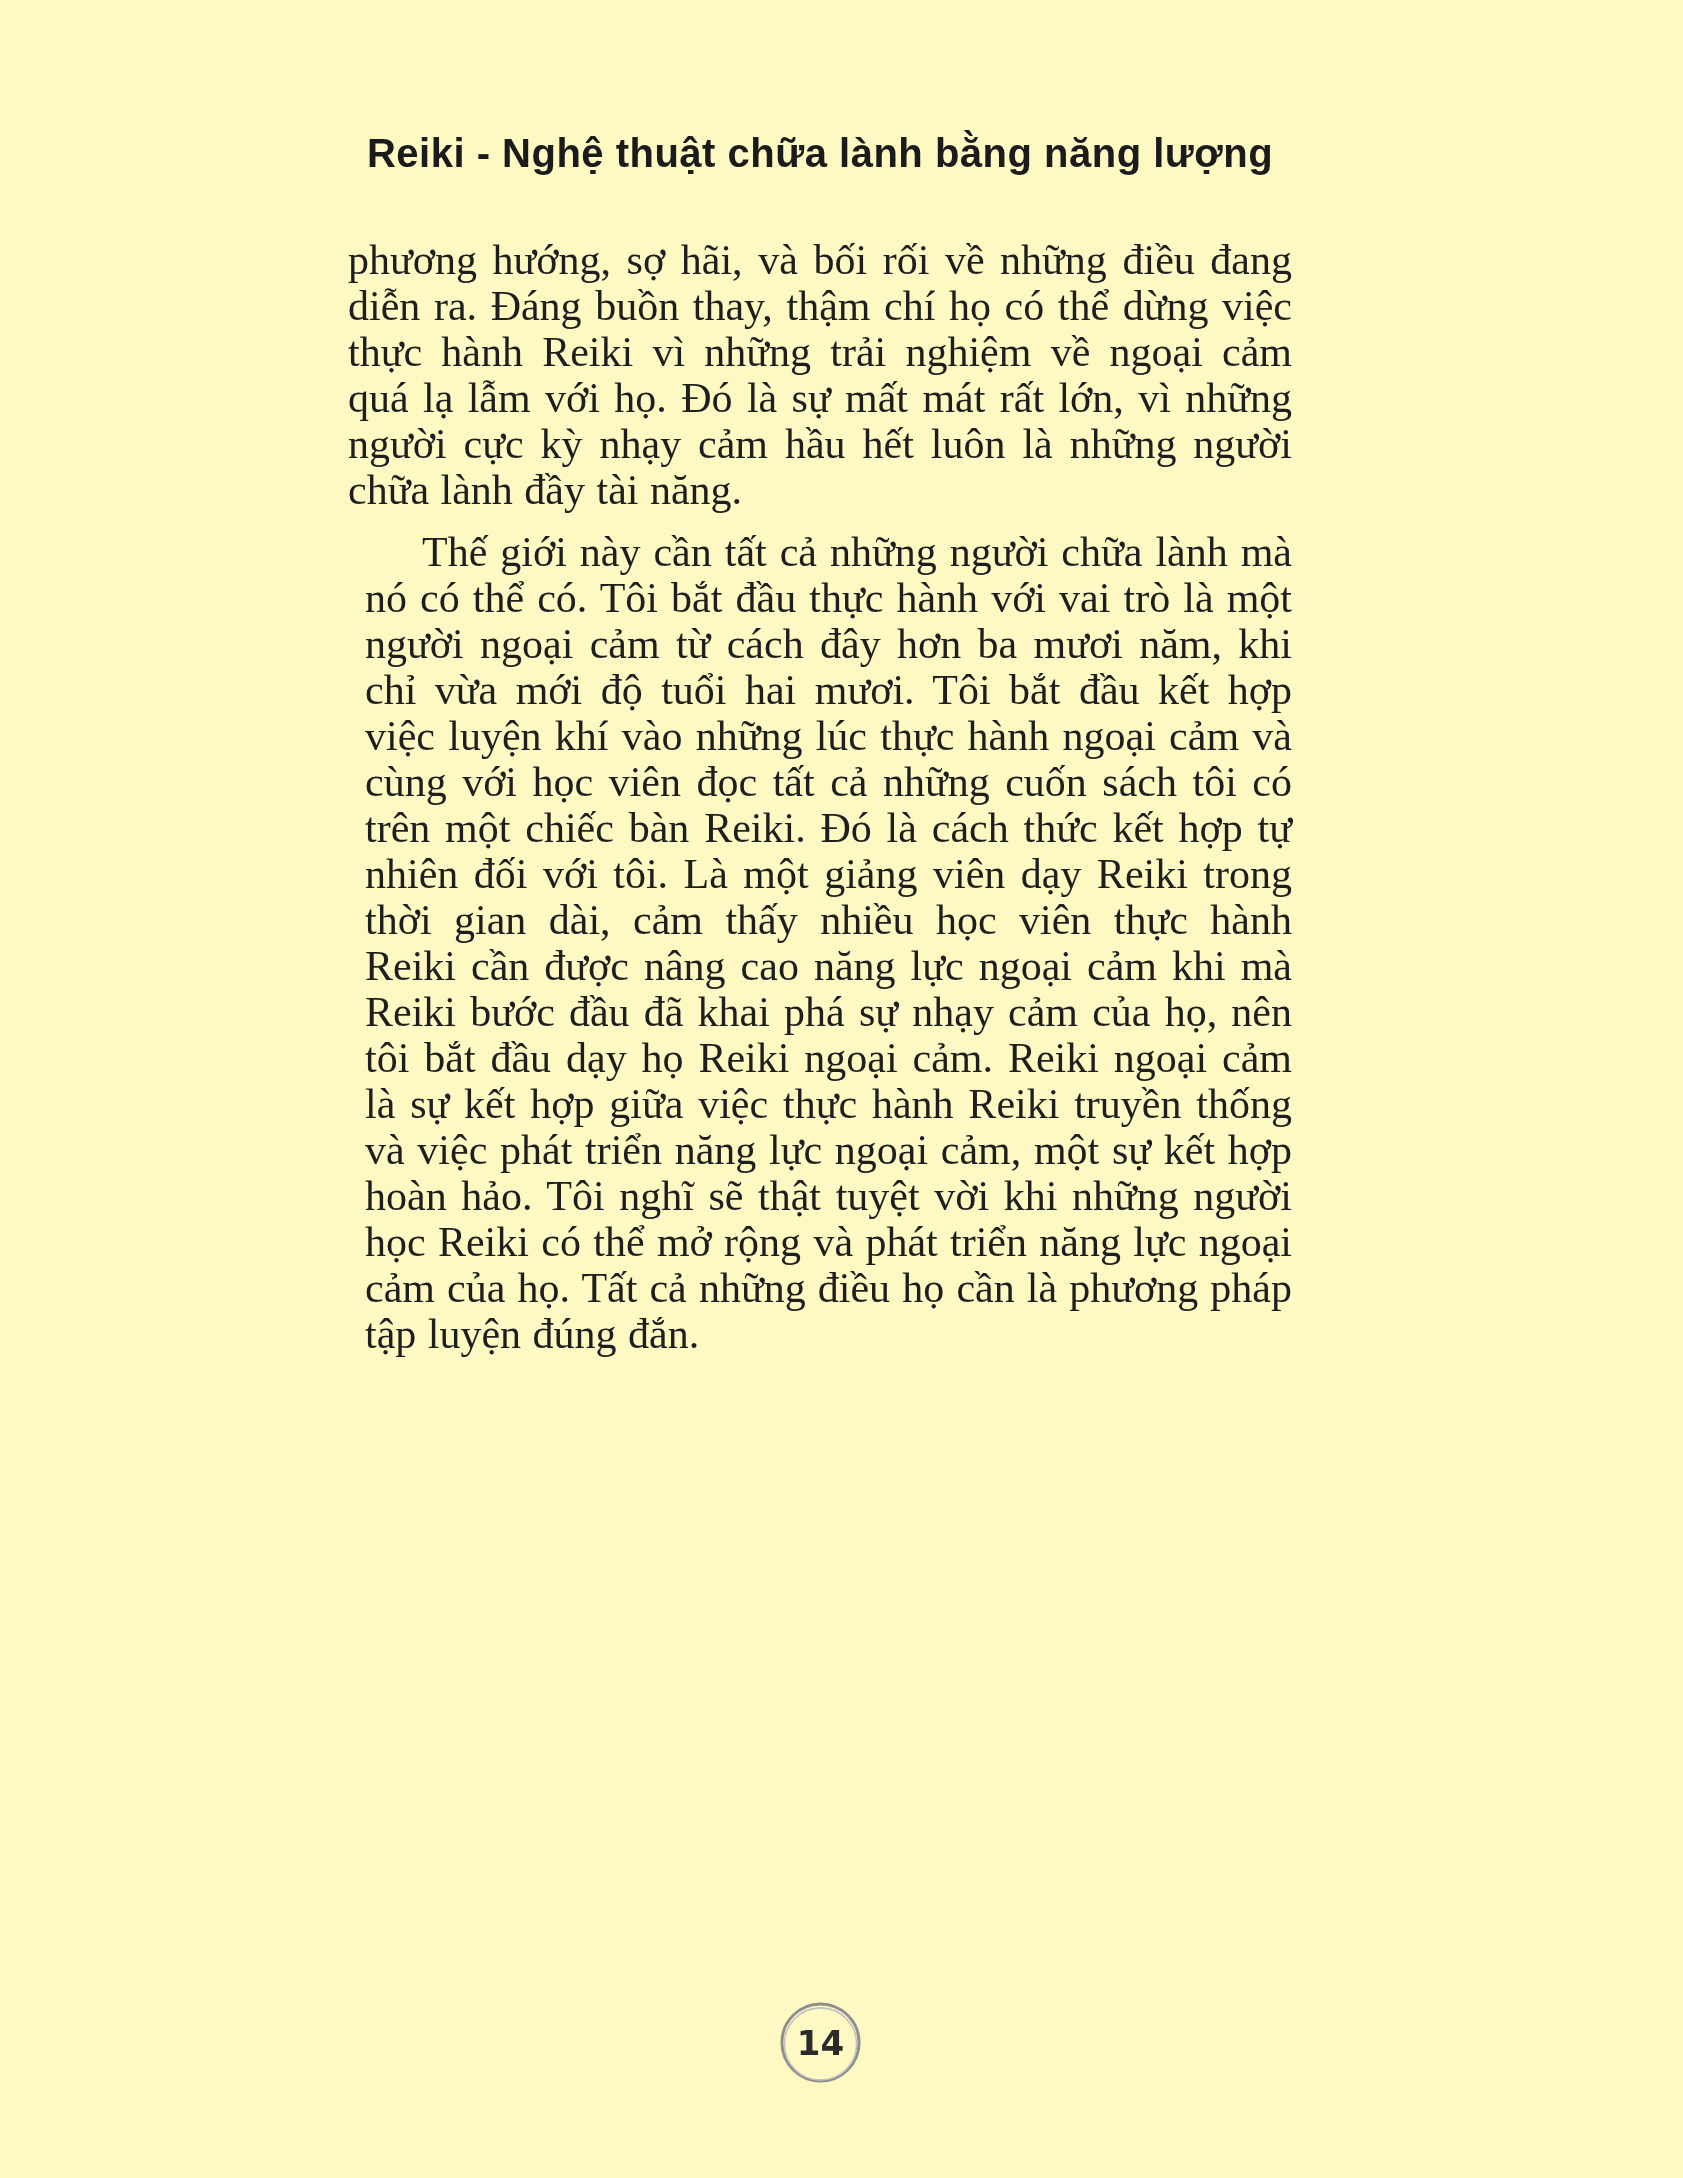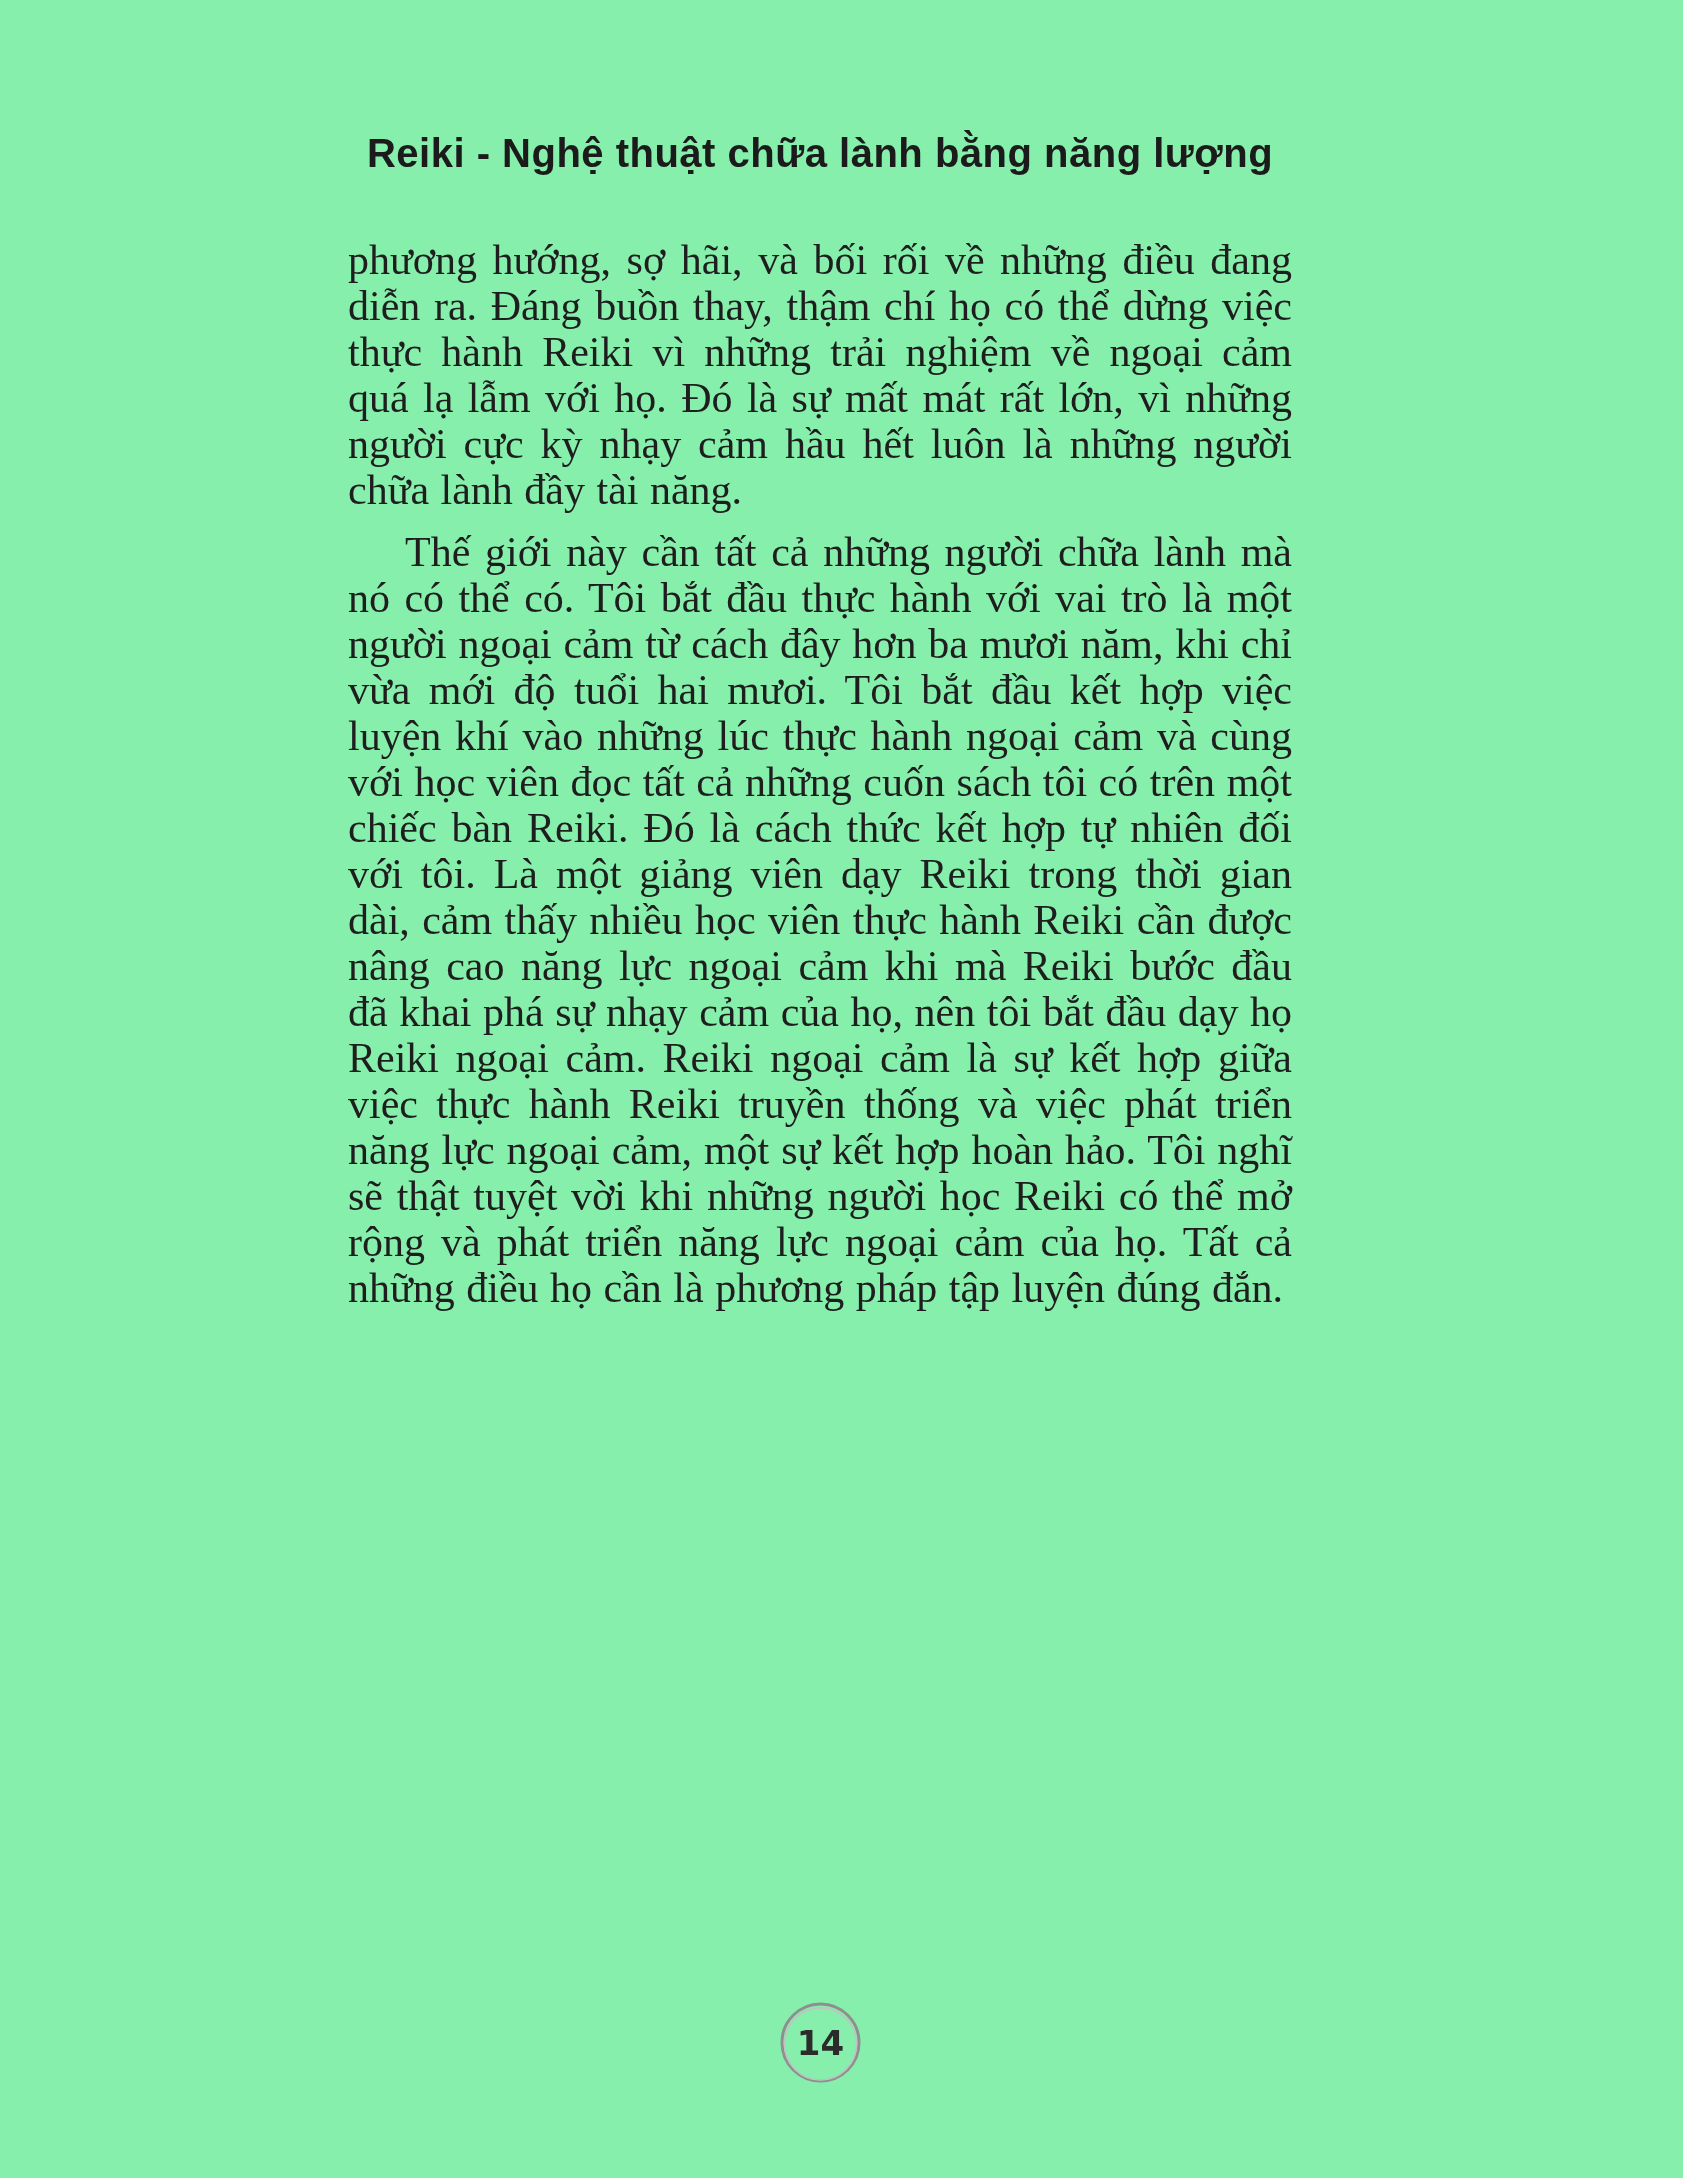--- a/index.html
+++ b/index.html
@@ -4,21 +4,21 @@
 <style>
   html, body {
     margin: 0;
     padding: 0;
     background: #ffffff;
   }
   .page {
     position: relative;
     width: 1683px;
     height: 2178px;
-    background: #86efac;
+    background: #fef9c3;
     overflow: hidden;
     font-family: "Liberation Serif", serif;
   }
   .content {
     position: absolute;
     left: 348px;
     top: 131px;
     width: 944px;
   }
   .running-head {
@@ -38,20 +38,21 @@
     text-align: justify;
     color: #1e1e1e;
     word-spacing: 1px;
   }
   .para.first {
     margin-bottom: 16px;
     text-indent: 0;
   }
   .para.indented {
     text-indent: 57px;
+    margin-left: 17px;
   }
   .pagenum-wrap {
     position: absolute;
     left: 778px;
     top: 2000px;
     width: 85px;
     height: 85px;
   }
   .pagenum-wrap svg {
     position: absolute;

